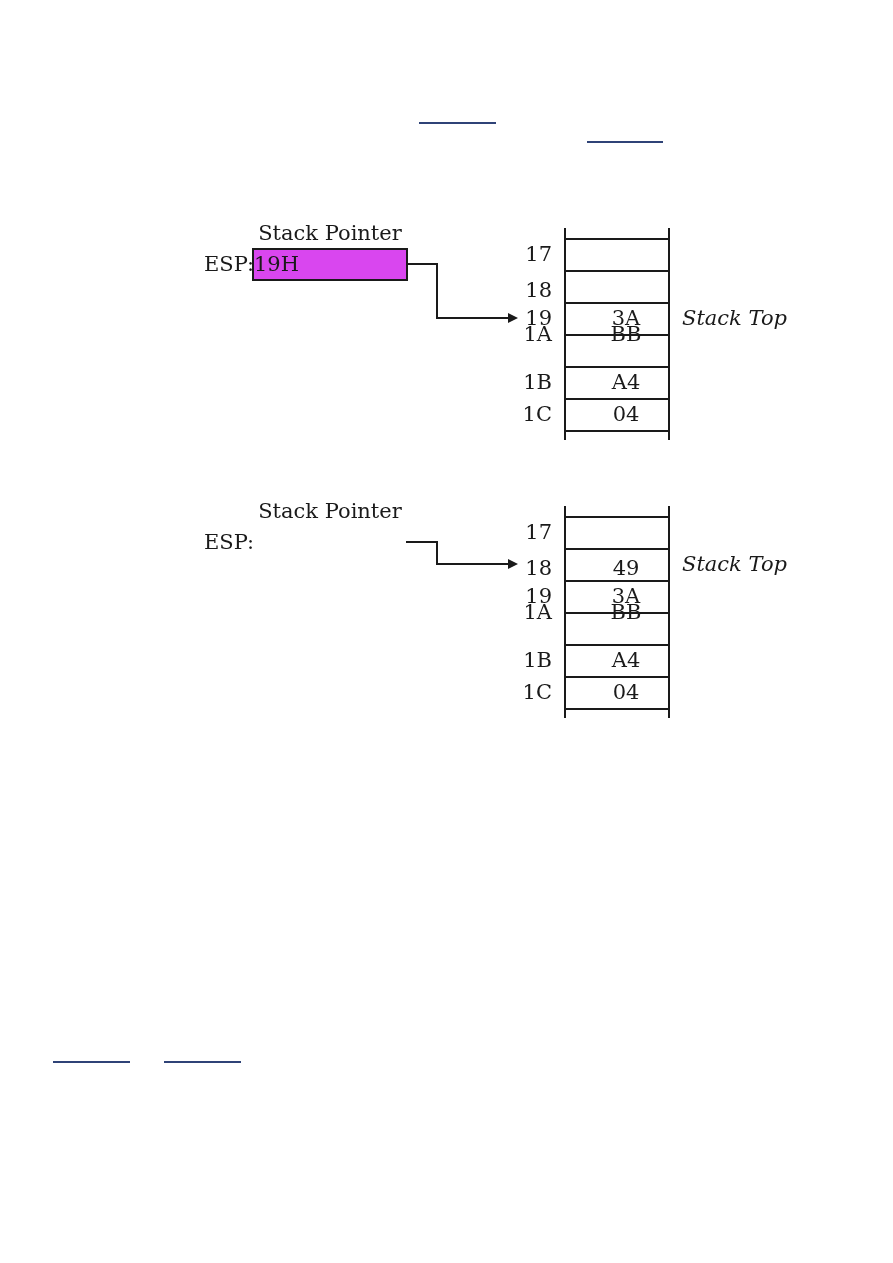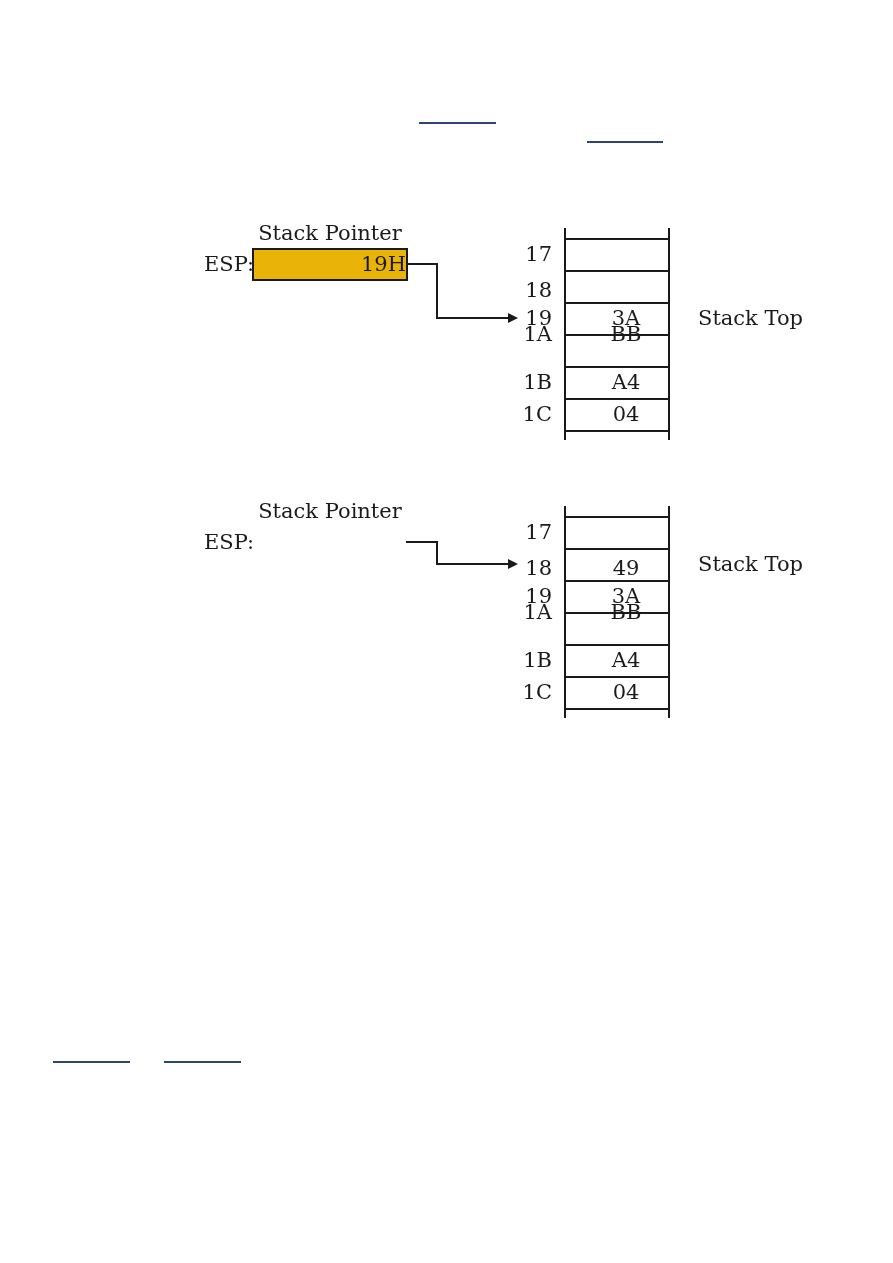--- a/index.html
+++ b/index.html
@@ -19,21 +19,21 @@
   .rule-b2 { left:164px; top:1061px; width:77px; }
 
   
   .diagram { position:absolute; left:160px; width:585px; height:245px; font-size:21px;margin-left:40px; }
   .d1 { top:222px; }
   .d2 { top:500px; }
 
   .sp-label  { position:absolute; left:50px; top:0px; width:160px; text-align:center; line-height:22px; }
   .esp-label { position:absolute; left:4px; top:31px; line-height:22px; }
   .reg-box   { position:absolute; left:52px; top:26px; width:152px; height:29px;
-               border:2px solid #1a1a1a; text-align:right; line-height:29px; background:#eab308; }
+               border:2px solid #1a1a1a; text-align:left; line-height:29px; background:#d946ef; }
 
   .seg { position:absolute; background:#1a1a1a; }
   .arw-h1 { left:206px; top:41px; width:32px; height:2px; }
   .arw-v  { left:236px; top:41px; width:2px; }
   .d1 .arw-v { height:56px; }
   .d2 .arw-v { height:24px; }
   .arw-h2 { left:236px; width:74px; height:2px; }
   .d1 .arw-h2 { top:95px; }
   .d2 .arw-h2 { top:63px; }
   .arw-head { position:absolute; width:0; height:0;
@@ -46,21 +46,21 @@
   .mem  { position:absolute; left:364px; top:6px; width:106px; height:212px; }
   .rail { position:absolute; top:0; width:2px; height:212px; background:#1a1a1a; }
   .rail-l { left:0; } .rail-r { left:104px; }
   .hl  { position:absolute; left:0; width:106px; height:2px; background:#1a1a1a; }
   .hl0{top:10px} .hl1{top:42px} .hl2{top:74px} .hl3{top:106px} .hl4{top:138px} .hl5{top:170px} .hl6{top:202px}
 
   .addr { position:absolute; left:300px; width:52px; height:24px; line-height:24px; text-align:right; }
   .val  { position:absolute; left:366px; width:120px; height:24px; line-height:24px; text-align:center; }
   .row0{top:20px} .row1{top:56px} .row2{top:84px} .row3{top:100px} .row4{top:148px} .row5{top:180px}
 
-  .stacktop { position:absolute; left:498px; height:24px; line-height:24px; white-space:nowrap; }
+  .stacktop { position:absolute; left:482px; height:24px; line-height:24px; white-space:nowrap;font-style:italic; }
   .d1 .stacktop { top:84px; }
   .d2 .stacktop { top:52px; }
 </style>
 </head>
 <body>
 
 <div class="rule rule-t1"></div>
 <div class="rule rule-t2"></div>
 <div class="rule rule-b1"></div>
 <div class="rule rule-b2"></div>

